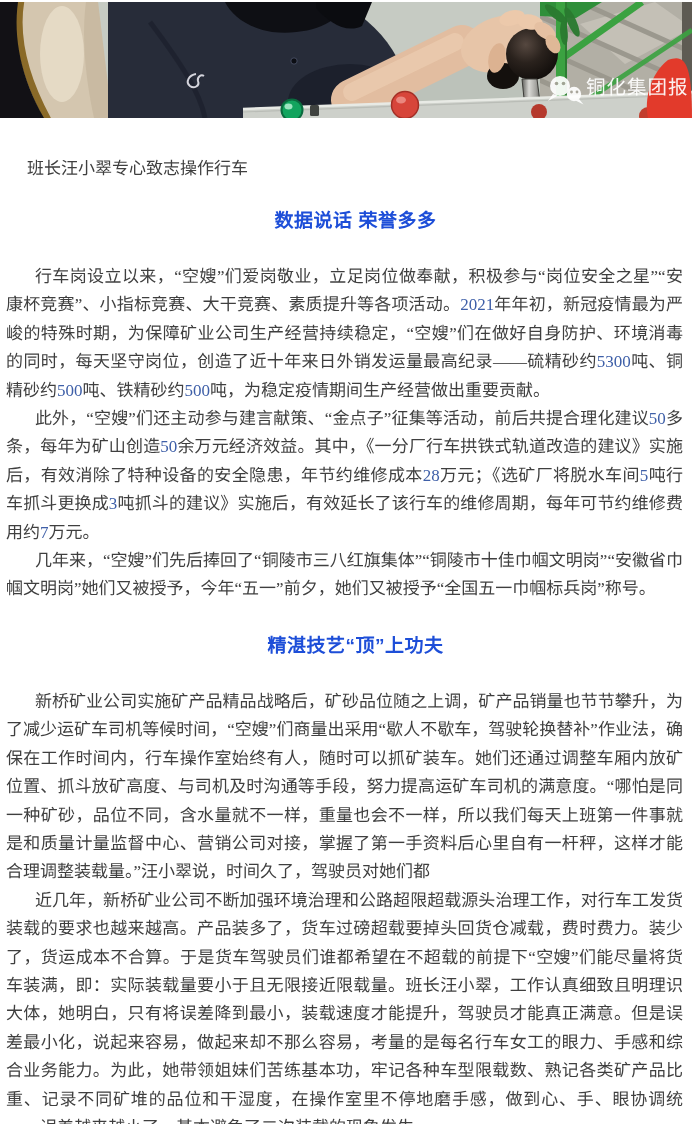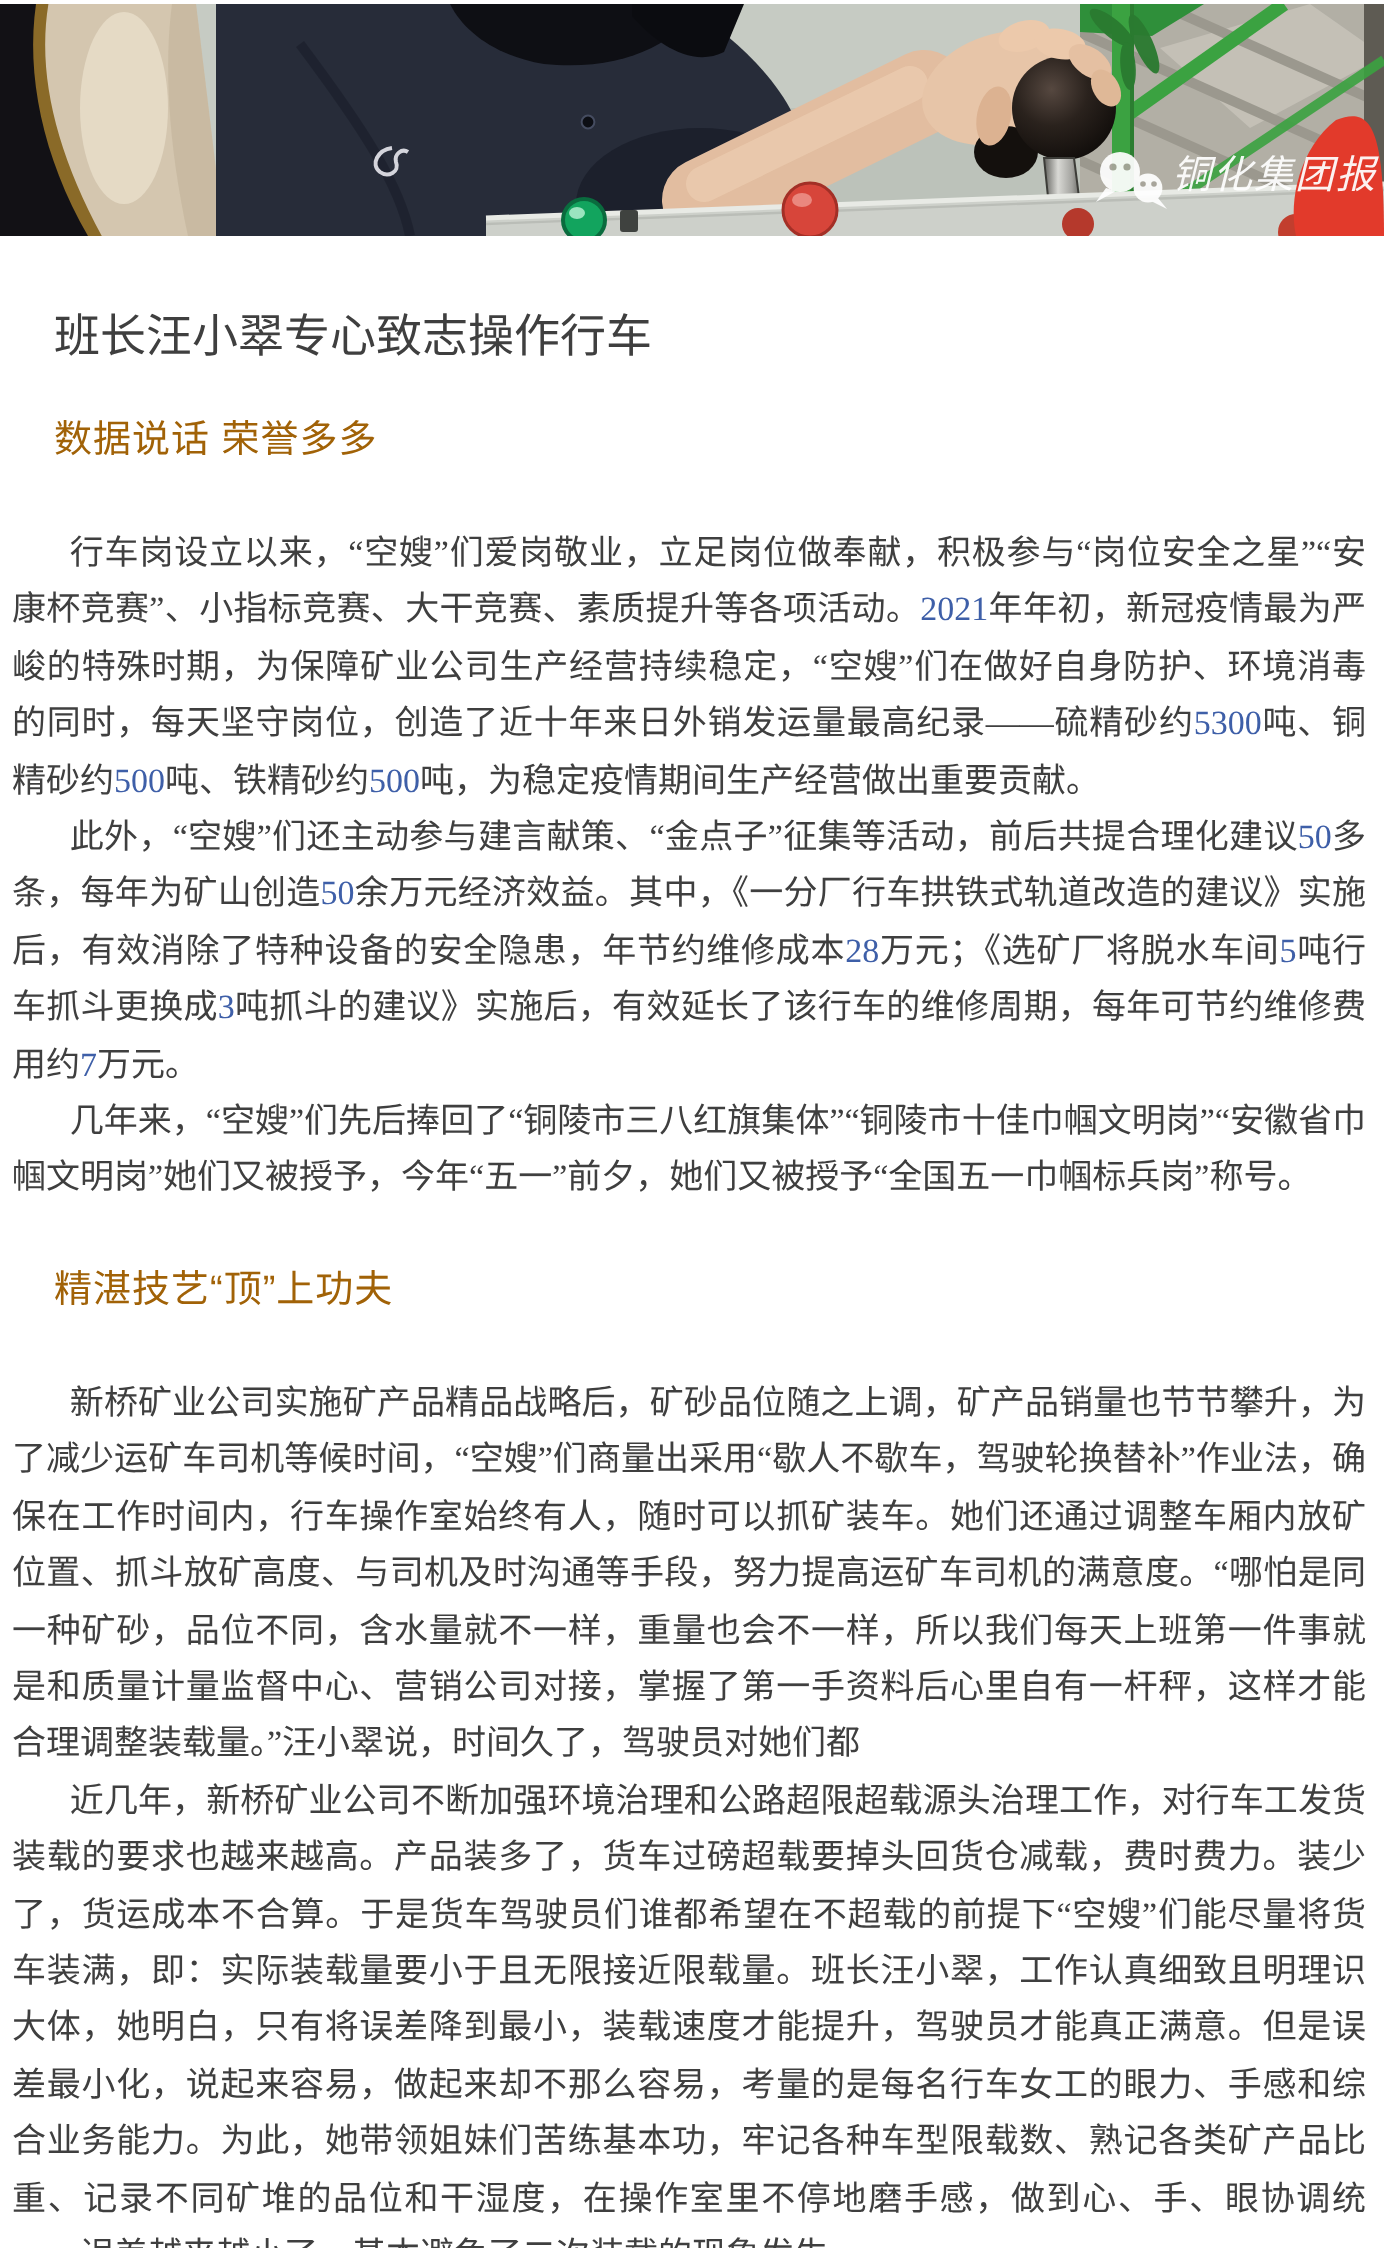--- a/index.html
+++ b/index.html
@@ -1,30 +1,31 @@
 <!DOCTYPE html>
 <html lang="zh-CN"><head>
 <meta charset="utf-8">
 <style>
   html, body { margin:0; padding:0; background:#ffffff; }
   body {
     width:692px; height:1124px; overflow:hidden;
     font-family:"Liberation Serif","DejaVu Serif",serif;
   }
-  .photo-wrap { margin-top:2px; width:692px; height:143px; overflow:hidden;font-style:italic; }
+  .photo-wrap { margin-top:2px; width:692px; height:143px; overflow:hidden; }
   .photo-wrap svg { display:block; }
   .caption {
     margin:14px 8px 0 27px;
-    font-size:23px; line-height:20px; color:#3f3f3f;
+    font-size:17px; line-height:20px; color:#3f3f3f;
   }
   .section-heading {
     margin:30px 8px 31px 27px;
-    font-size:19px; line-height:23px; font-weight:normal; color:#a16207;
+    font-size:19px; line-height:23px; font-weight:bold; color:#1d4ed8;
     font-family:"Liberation Sans","DejaVu Sans",sans-serif;
     letter-spacing:0.5px;
+    text-align:center;
   }
   .body-text p {
     margin:0; padding:0 9px 0 6px;
     font-size:17px; line-height:28.4px;
     color:#3f3f3f; text-align:justify;
     text-indent:1.7em;
   }
   .body-text p .num { color:#3e5fa8; }
   .wm-text { font-family:"Liberation Sans","DejaVu Sans",sans-serif; }
 </style>

